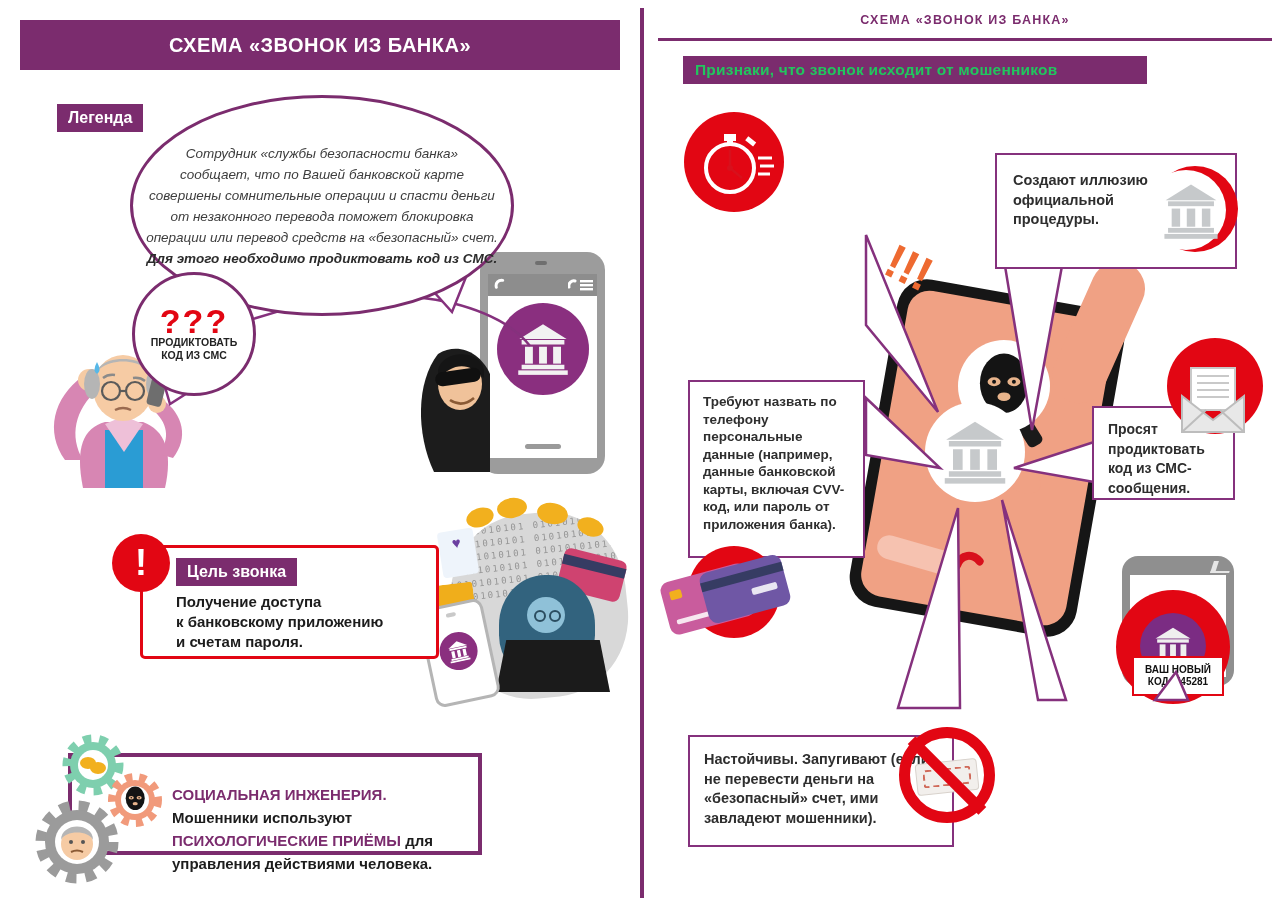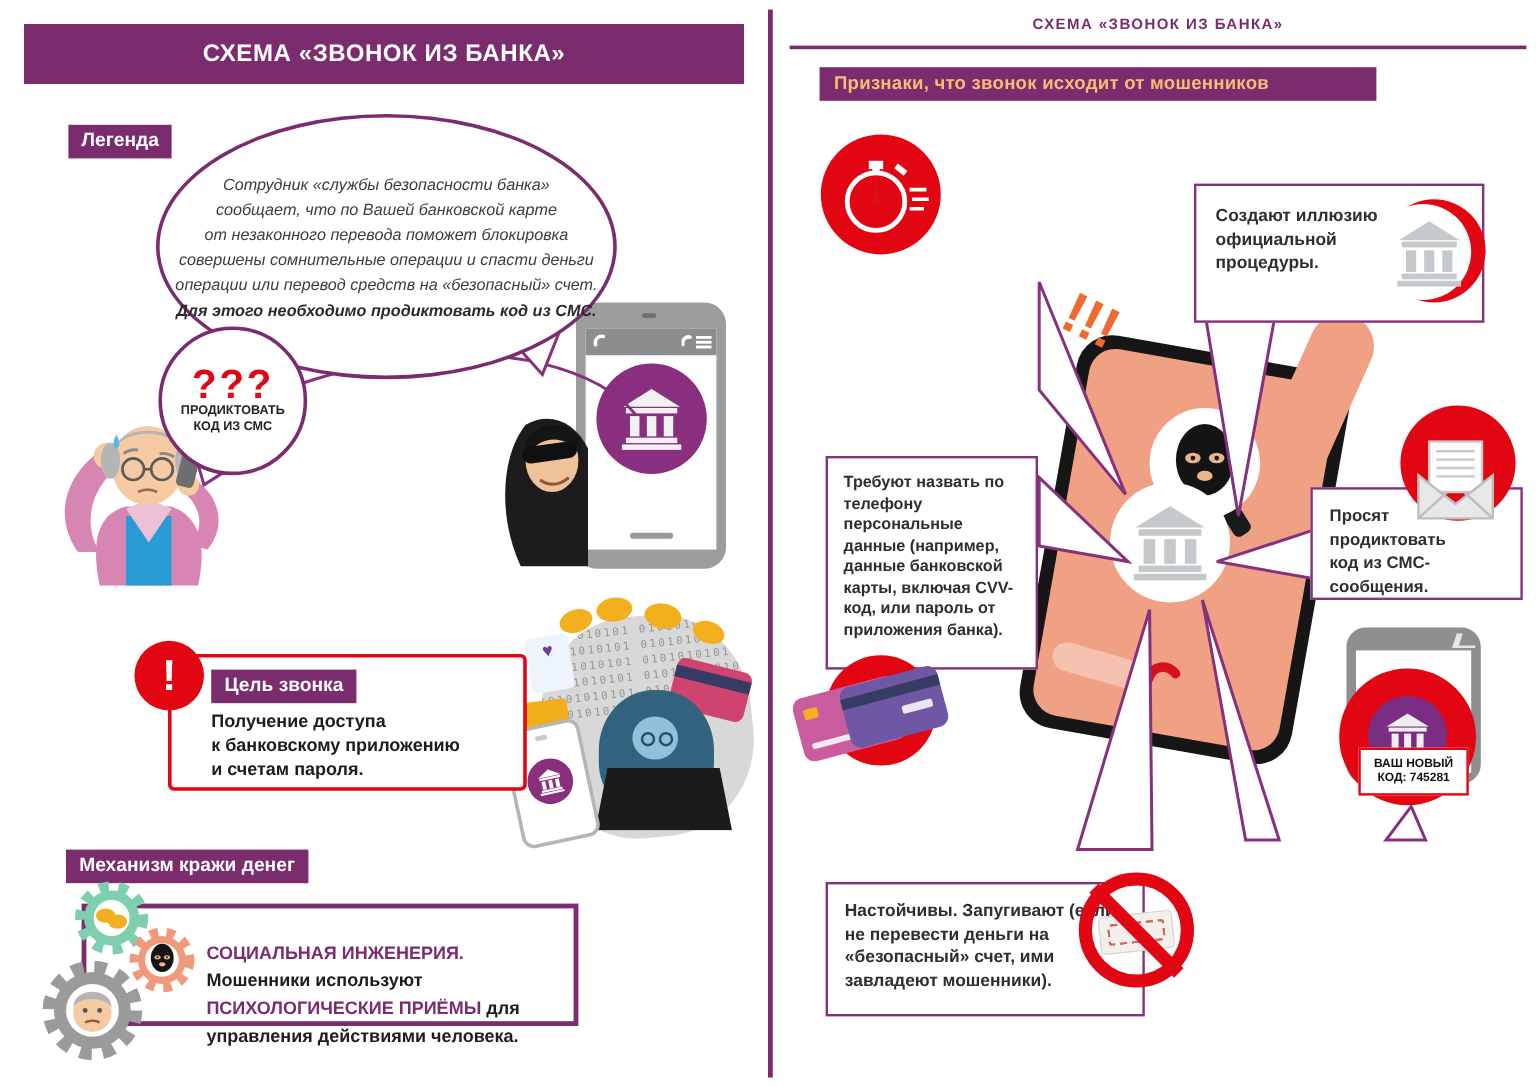--- a/index.html
+++ b/index.html
@@ -50,40 +50,40 @@
 
   .cphone{left:872px;top:292px;width:230px;height:332px;transform:rotate(10deg);z-index:1;}
   .cphone .body{position:absolute;inset:0;background:#161616;border-radius:30px;}
   .cphone .scr{position:absolute;left:11px;top:11px;width:208px;height:310px;
        background:var(--salmon);border-radius:22px;}
   .cphone .arm{position:absolute;left:176px;top:-52px;width:54px;height:150px;
        background:var(--salmon);border-radius:27px;transform:rotate(14deg);}
   .cphone .bandaid{position:absolute;left:22px;top:262px;width:84px;height:24px;
        background:#f6c2b0;border-radius:12px;transform:rotate(6deg);}
 
-  .sphone{left:1116px;top:520px;width:126px;height:148px;z-index:5;}
+  .sphone{left:1116px;top:553px;width:126px;height:148px;z-index:5;}
   .sphone .body{position:absolute;left:6px;top:3px;width:112px;height:130px;background:#8f8f8f;border-radius:16px;}
   .sphone .scr{position:absolute;left:14px;top:22px;width:96px;height:102px;background:#fff;}
   .kod-label{position:absolute;left:16px;top:103px;width:88px;height:36px;background:#fff;
        border:2.5px solid var(--red);display:flex;flex-direction:column;align-items:center;
        justify-content:center;font-weight:bold;font-size:10px;line-height:12px;color:#111;z-index:7;}
 
   .exclaim{left:886px;top:240px;color:var(--orange);font-weight:bold;font-size:48px;
        transform:rotate(26deg);letter-spacing:-1px;z-index:2;}
 
   
   .card{border-radius:9px;z-index:6;}
   .stripe{position:absolute;left:0;top:9px;width:100%;height:9px;background:#363c63;}
   .dashes{position:absolute;left:8px;bottom:7px;width:46px;height:5px;background:#fff;opacity:.85;border-radius:2px;}
 
   
   .rheader{left:660px;top:13px;width:610px;text-align:center;color:var(--purple);
       font-weight:bold;font-size:12.5px;letter-spacing:1.2px;z-index:4;}
   .rline{left:658px;top:38px;width:614px;height:2.5px;background:var(--purple);z-index:4;}
-  .banner2{left:683px;top:56px;width:464px;height:28px;background:var(--purple);color:#fdba74;
+  .banner2{left:683px;top:56px;width:464px;height:28px;background:var(--purple);color:#22c55e;
       font-weight:bold;font-size:15.5px;display:flex;align-items:center;padding-left:12px;
       box-sizing:border-box;z-index:4;letter-spacing:.2px;}
 
   .divider{left:640px;top:8px;width:3.5px;height:890px;background:var(--purple);z-index:4;}
 
   
   .prohib{left:899px;top:727px;width:96px;height:96px;z-index:5;}
   .prohib .money{position:absolute;left:17px;top:34px;width:60px;height:30px;background:#f2efec;
       border:1px solid #d8d2cc;border-radius:4px;transform:rotate(-6deg);}
   .prohib .money::after{content:"";position:absolute;left:6px;top:6px;right:6px;bottom:6px;
@@ -185,22 +185,22 @@
     <path d="M30,42 C8,70 8,122 26,160 L82,160 L82,62 C72,40 50,30 30,42 Z" fill="#1c1c1c"></path>
     <ellipse cx="52" cy="72" rx="22" ry="26" fill="#f0c29a"></ellipse>
     <path d="M30,58 C34,38 72,36 76,58 L76,66 C62,50 44,50 30,68 Z" fill="#151515"></path>
     <rect x="27" y="58" width="46" height="14" rx="7" fill="#101010" transform="rotate(-8 50 65)"></rect>
     <path d="M42,88 Q54,96 66,86" stroke="#8a5a35" stroke-width="2.6" fill="none"></path>
   </svg>
 
   <div class="abs bubble">
     <div class="ln">Сотрудник «службы безопасности банка»</div>
     <div class="ln">сообщает, что по Вашей банковской карте</div>
+    <div class="ln">совершены сомнительные операции и спасти деньги</div>
     <div class="ln">от незаконного перевода поможет блокировка</div>
-    <div class="ln">совершены сомнительные операции и спасти деньги</div>
     <div class="ln">операции или перевод средств на «безопасный» счет.</div>
     <div class="ln b">Для этого необходимо продиктовать код из СМС.</div>
   </div>
 
   <div class="abs thought">
     <div class="qmarks">???</div>
     <div class="qcap">ПРОДИКТОВАТЬ</div>
     <div class="qcap">КОД ИЗ СМС</div>
   </div>
 
@@ -233,23 +233,20 @@
   <div class="abs laptop"></div>
   <div class="abs hphone">
     <div class="bankcircle" style="position:absolute;left:11px;top:26px;width:38px;height:38px;background:#8a2f7f;">
       <svg width="22" height="22" viewBox="0 0 48 48" style="color:#fff">
         <use href="#bank" fill="currentColor"></use>
       </svg>
     </div>
     <div style="position:absolute;left:25px;top:6px;width:10px;height:4px;background:#c9c9c9;border-radius:2px;"></div>
   </div>
 
-  <div class="abs tag" style="left:55px;top:708px;">
-    <span>Механизм кражи денег</span>
-  </div>
   <div class="abs mech-box">
     <span class="pp">СОЦИАЛЬНАЯ ИНЖЕНЕРИЯ.</span>
     <span>Мошенники используют</span>
     <span class="pp">ПСИХОЛОГИЧЕСКИЕ ПРИЁМЫ</span>
     <span>для управления действиями человека.</span>
   </div>
   <svg class="abs" style="left:30px;top:718px;z-index:5;" width="200" height="188" viewBox="0 0 200 188">
     <g>
       <circle cx="63" cy="47" r="26" fill="none" stroke="#7ecfae" stroke-width="9" stroke-dasharray="8 8"></circle>
       <circle cx="63" cy="47" r="23" fill="#7ecfae"></circle>
@@ -351,21 +348,21 @@
   <div class="abs redcircle" style="left:688px;top:546px;width:92px;height:92px;"></div>
   <div class="abs card" style="left:664px;top:572px;width:88px;height:54px;background:#c95c9d;transform:rotate(-15deg);">
     <div style="position:absolute;left:8px;top:10px;width:12px;height:9px;background:#f2b01e;border-radius:2px;"></div>
     <div class="dashes" style="bottom:10px;"></div>
   </div>
   <div class="abs card" style="left:703px;top:563px;width:84px;height:52px;background:#6f57a5;transform:rotate(-15deg);">
     <div class="stripe"></div>
     <div class="dashes" style="width:26px;left:48px;bottom:18px;height:7px;"></div>
   </div>
 
-  <div class="abs callout" style="left:1092px;top:406px;width:177px;height:94px;padding:12px 14px;">
+  <div class="abs callout" style="left:1092px;top:406px;width:143px;height:94px;padding:12px 14px;">
     <span style="display:inline-block;width:122px;font-size:14px;">Просят продиктовать код из СМС-сообщения.</span>
   </div>
   <div class="abs redcircle" style="left:1167px;top:338px;width:96px;height:96px;"></div>
   <svg class="abs" style="left:1174px;top:364px;z-index:6;" width="78" height="76" viewBox="0 0 78 76">
     <rect x="17" y="4" width="44" height="42" fill="#fff" stroke="#c9c9c9" stroke-width="2"></rect>
     <g stroke="#c9c9c9" stroke-width="2">
       <line x1="23" y1="12" x2="55" y2="12"></line>
         <line x1="23" y1="19" x2="55" y2="19"></line>
       <line x1="23" y1="26" x2="55" y2="26"></line>
         <line x1="23" y1="33" x2="55" y2="33"></line>

